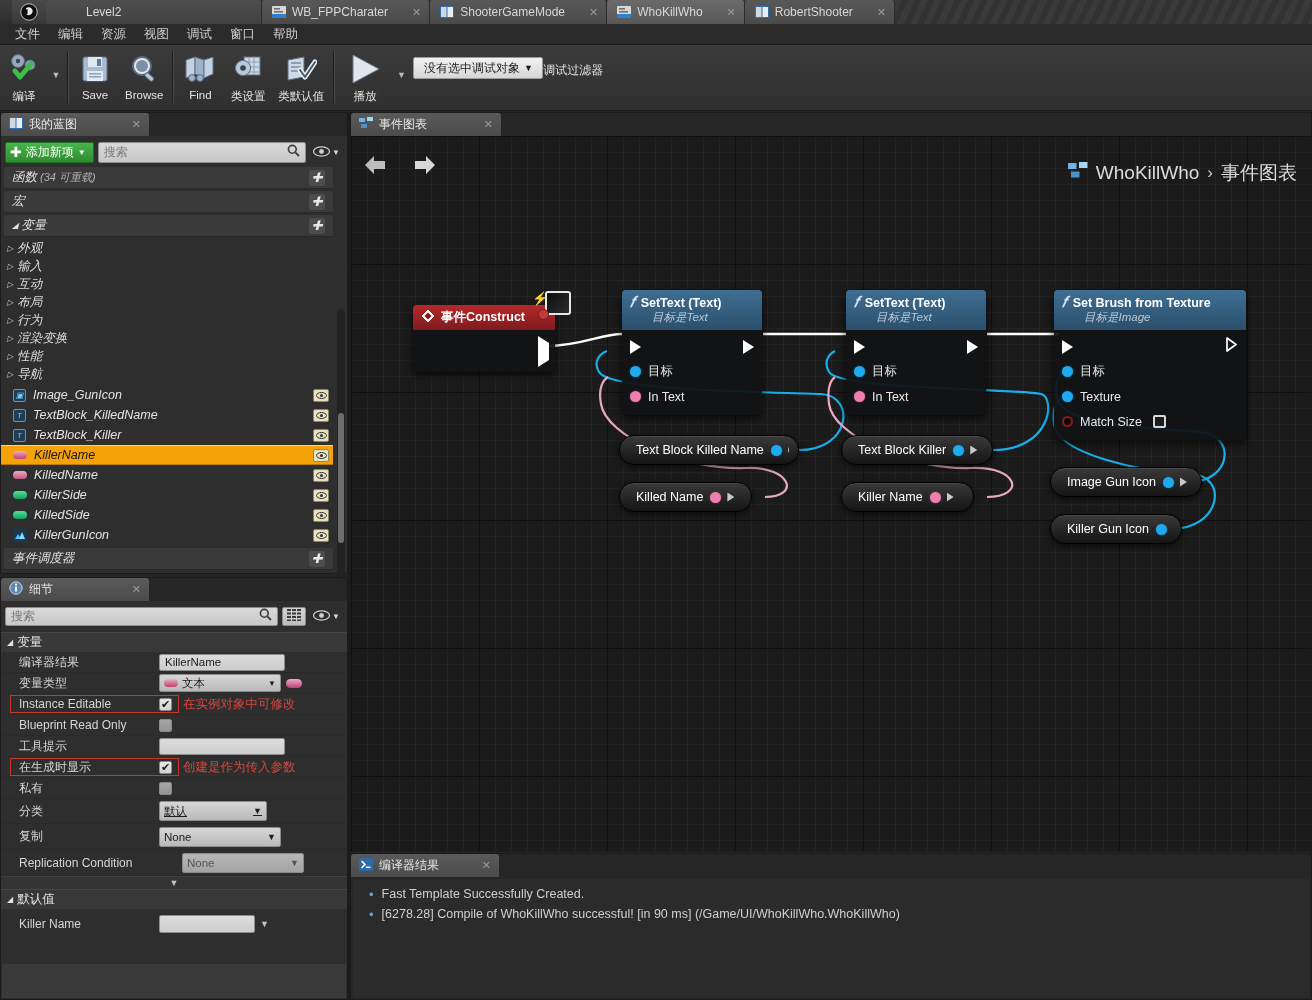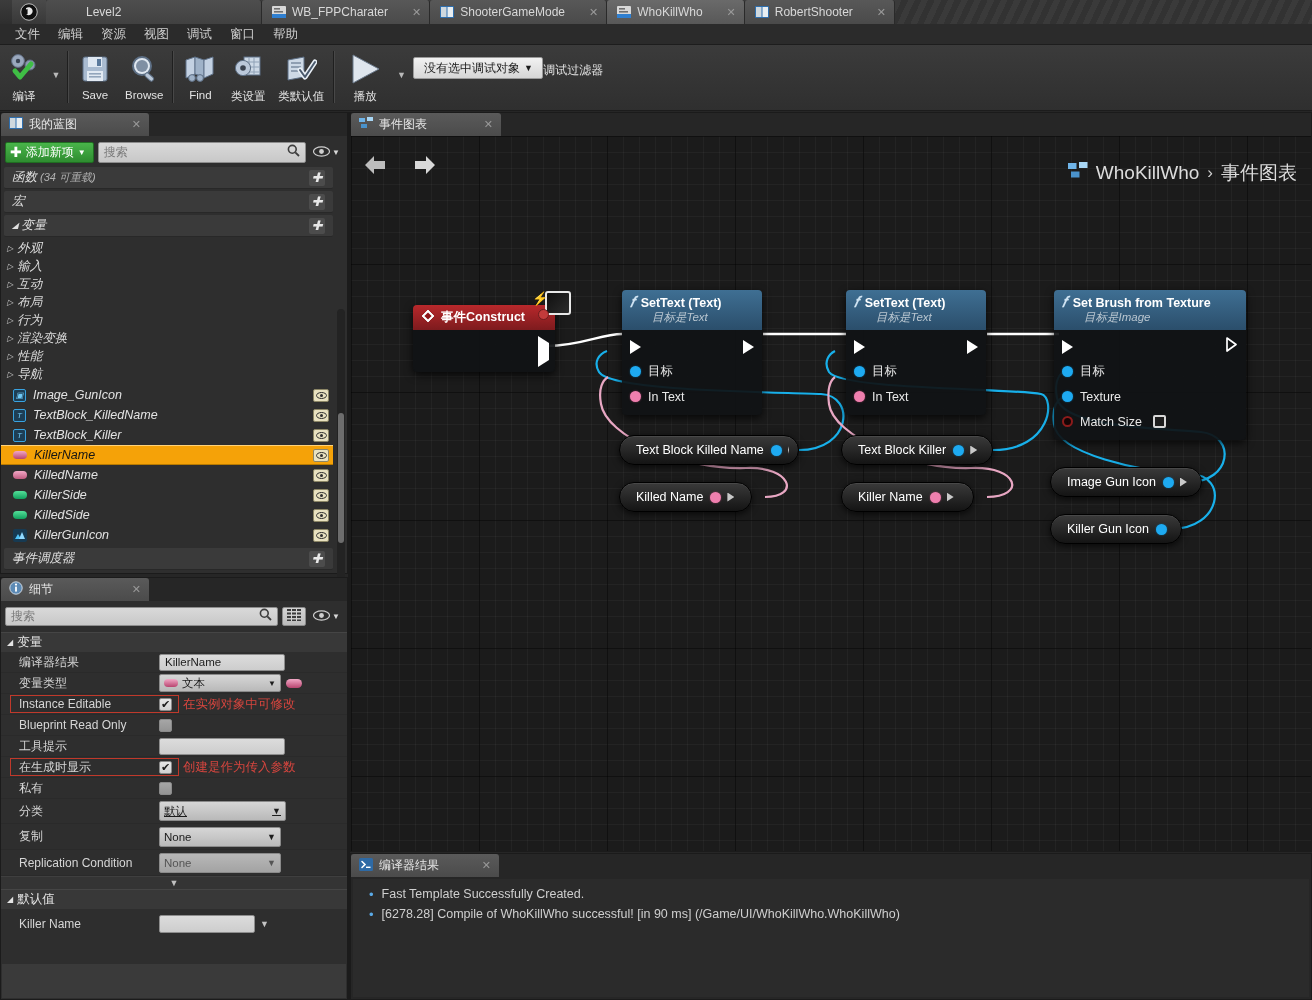--- a/index.html
+++ b/index.html
@@ -729,38 +729,38 @@
       <div class="drow">
         <span class="dlbl">私有</span>
         <span class="dval">
           <span class="chk off"></span>
         </span>
       </div>
 
       <div class="drow" style="height:25px;">
         <span class="dlbl">分类</span>
         <span class="dval">
-          <span class="combo" style="width:127px;height:20px;text-decoration:underline;">
+          <span class="combo" style="width:108px;height:20px;text-decoration:underline;">
             <span class="cv">默认</span>
             <span style="font-size:9px;">▼</span>
           </span>
         </span>
       </div>
 
       <div class="drow" style="height:26px;">
         <span class="dlbl">复制</span>
         <span class="dval">
           <span class="combo" style="width:122px;height:20px;">
             <span class="cv">None</span>
             <span style="font-size:9px;">▼</span>
           </span>
         </span>
       </div>
 
-      <div class="drow" style="height:26px;">
+      <div class="drow" style="height:26px;gap:23px;">
         <span class="dlbl">Replication Condition</span>
         <span class="dval">
           <span class="combo dim" style="width:122px;height:20px;">
             <span class="cv">None</span>
             <span style="font-size:9px;">▼</span>
           </span>
         </span>
       </div>
     </div>
 

